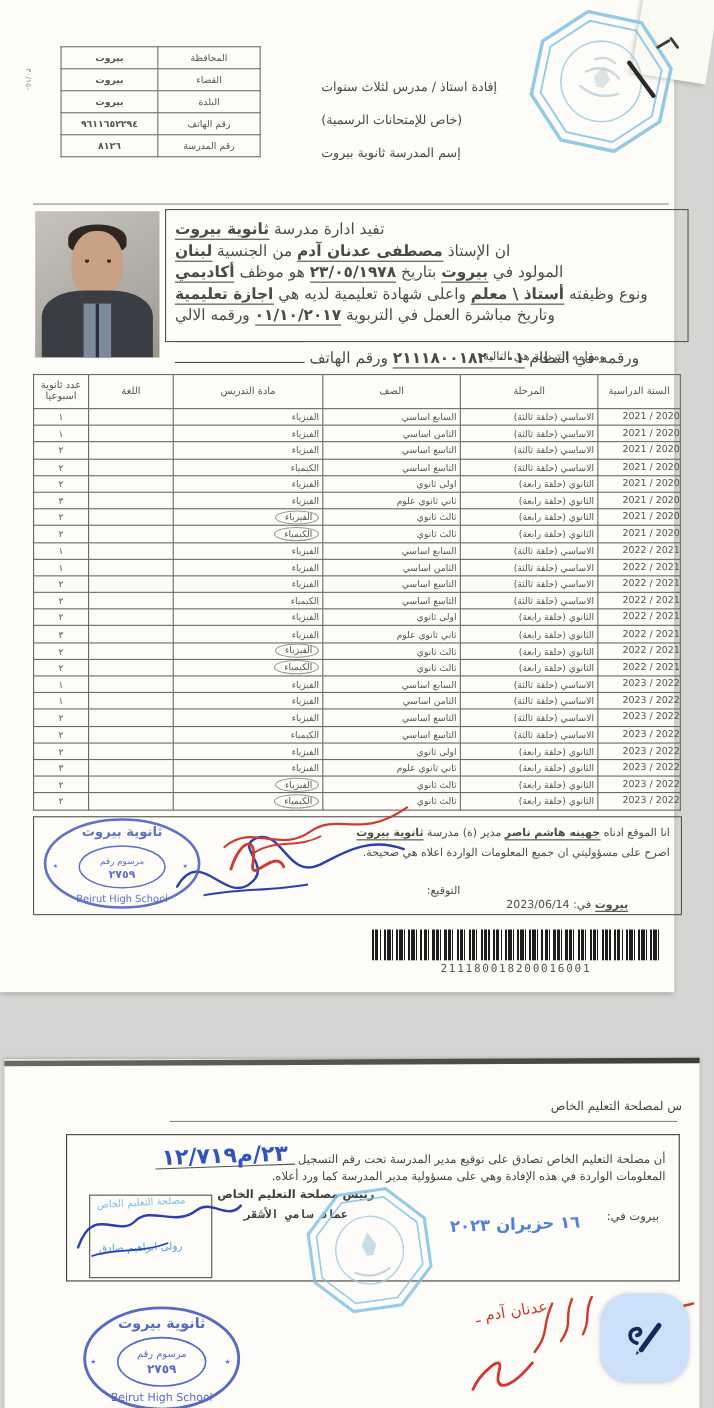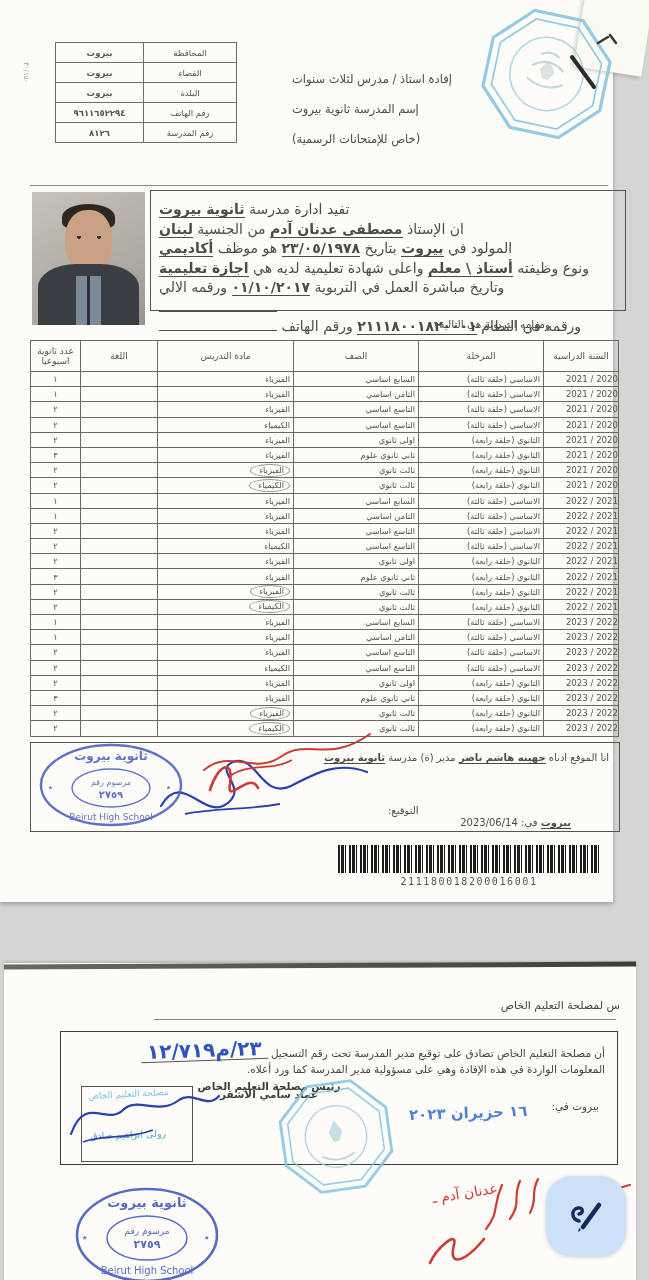--- a/index.html
+++ b/index.html
@@ -95,22 +95,22 @@
           </tr>
           <tr>
             <td class="lbl">رقم المدرسة</td>
             <td class="val">٨١٢٦</td>
           </tr>
         </tbody>
       </table>
 
     <div class="abs hdr arab" style="left:292px;top:64px;">
       <div>إفادة استاذ / مدرس لثلاث سنوات</div>
+      <div>(خاص للإمتحانات الرسمية)</div>
       <div>إسم المدرسة ثانوية بيروت</div>
-      <div>(خاص للإمتحانات الرسمية)</div>
     </div>
 
     <div class="abs rule" style="left:30px;top:185px;width:578px;"></div>
 
     <div class="abs photo" style="left:32px;top:192px;">
       <div class="hair"></div>
       <div class="head"></div>
       <div class="eyes"></div>
       <div class="body"></div>
       <div class="shirt"></div>
@@ -339,20 +339,21 @@
             <td class="c-subject"><span class="circled">الكيمياء</span></td>
             <td class="c-lang"></td>
             <td class="c-hours">٢</td>
           </tr>
         </tbody>
     </table>
 
     <div class="abs close-box" style="left:30px;top:742px;width:588px;height:88px;">
       <div class="close-lines">
         <div><span>انا الموقع ادناه </span><span class="u">جهينه هاشم ناصر</span><span> مدير (ة) مدرسة </span><span class="u">ثانوية بيروت</span></div>
+        <div>اصرح على مسؤوليتي ان جميع المعلومات الواردة اعلاه هي صحيحة.</div>
       </div>
       <div class="abs sig-label" style="left:357px;top:62px;">التوقيع:</div>
       <div class="abs date-line" style="left:400px;top:62px;width:140px;margin-top:12px;"><span class="u">بيروت</span><span> في: </span><span>2023/06/14</span></div>
     </div>
 
     <svg class="abs" style="left:155px;top:748px;" width="215" height="78" viewBox="0 0 215 78">
       <path d="M6,58 c22,-38 44,18 68,-4 c18,-16 -16,-32 4,-40 c24,-9 28,38 58,24 c20,-10 44,-26 76,-14" stroke="#2b3fae" stroke-width="2.2" fill="none" stroke-linecap="round"></path>
       <path d="M30,66 c30,-6 60,-4 95,-10" stroke="#2b3fae" stroke-width="1.8" fill="none"></path>
     </svg>
 
@@ -399,21 +400,21 @@
     <div class="abs rule" style="left:150px;top:56px;width:462px;"></div>
 
     <div class="abs box2" style="left:56px;top:68px;width:556px;height:132px;">
       <div class="line" style="padding:10px 12px 0 0;line-height:16px;">
         <span>أن مصلحة التعليم الخاص تصادق على توقيع مدير المدرسة تحت رقم التسجيل</span>
         <span class="reg-hand">٢٣/م١٢/٧١٩</span>
       </div>
       <div class="line" style="padding:2px 12px 0 0;">المعلومات الواردة في هذه الإفادة وهي على مسؤولية مدير المدرسة كما ورد أعلاه.</div>
 
       <div class="abs chief" style="left:128px;top:48px;width:160px;font-weight:bold;">رئيس مصلحة التعليم الخاص</div>
-      <div class="abs chief" style="left:150px;top:56px;width:116px;font-weight:bold;">عماد سامي الأشقر</div>
+      <div class="abs chief" style="left:150px;top:66px;width:116px;font-weight:bold;font-family:Liberation Mono, monospace;">عماد سامي الأشقر</div>
 
       <div class="abs line" style="right:18px;top:52px;font-size:10.5px;margin-top:16px;">بيروت في:</div>
       <div class="abs date-stamp" style="left:348px;top:72px;">١٦ حزيران ٢٠٢٣</div>
 
       <div class="abs sqbox" style="left:20px;top:54px;width:110px;height:74px;">
         <div class="abs stamp-txt" style="left:6px;top:2px;transform:rotate(-3deg);">مصلحة التعليم الخاص</div>
         <div class="abs signer" style="left:8px;top:42px;transform:rotate(-2deg);">رولى ابراهيم صادق</div>
       </div>
       <svg class="abs" style="left:2px;top:50px;" width="160" height="70" viewBox="0 0 160 70">
         <path d="M8,52 c14,-40 36,-8 52,-24 c14,-14 36,6 56,-10 c14,-10 28,10 40,-4" stroke="#2b3fae" stroke-width="2.2" fill="none" stroke-linecap="round"></path>

